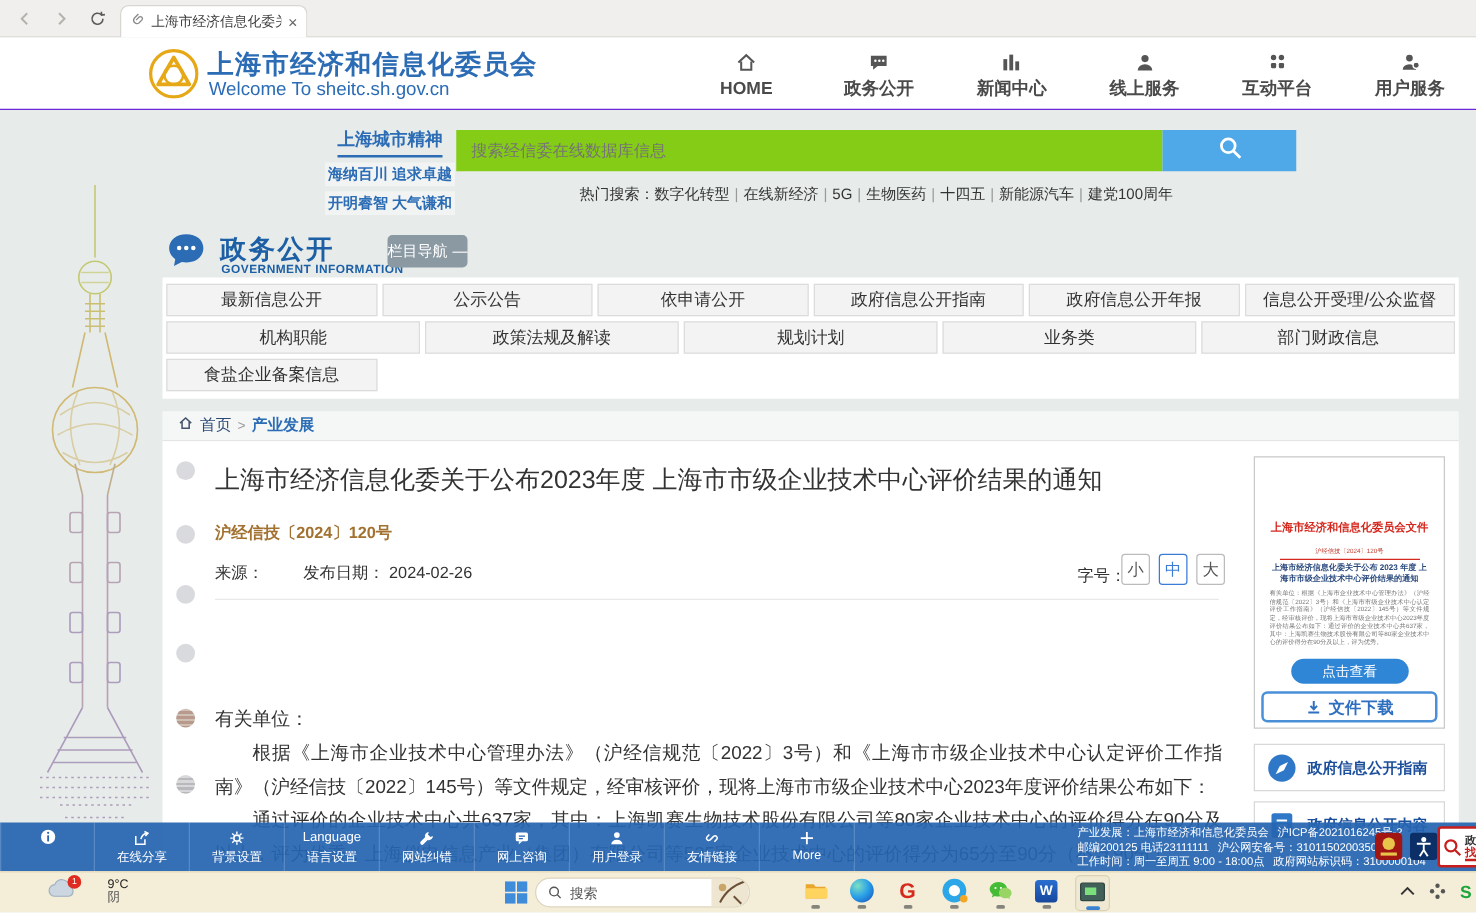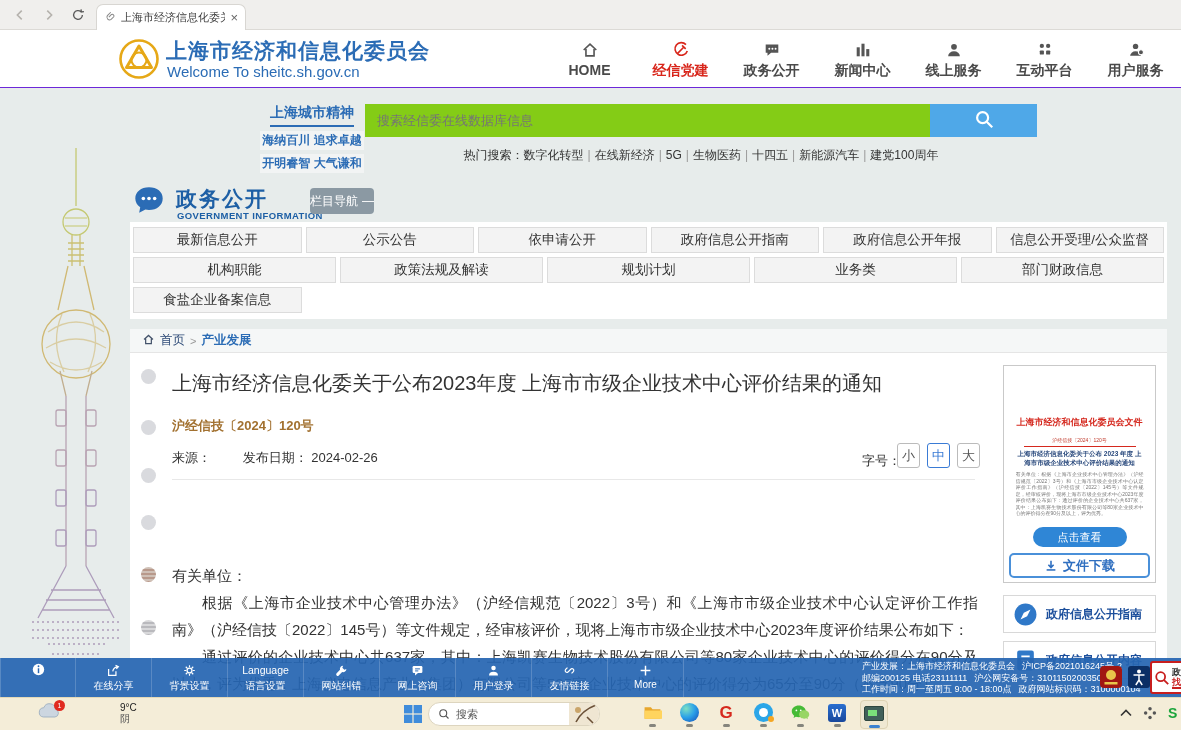--- a/index.html
+++ b/index.html
@@ -120,21 +120,21 @@
   .tb-emblems{position:absolute;left:1100px;top:8px;display:flex;gap:6px;}
   .gov-badge{position:absolute;left:1150px;top:3px;width:44px;height:33px;background:#fff;border:2px solid #c81e1e;
     border-radius:3px;display:flex;align-items:center;gap:2px;padding:1px 2px;cursor:pointer;}
   .gb-col{display:flex;flex-direction:column;line-height:10px;}
   .gb-top{font-size:9px;font-weight:bold;color:#333;}
   .gb-bot{font-size:9px;font-weight:bold;color:#c81e1e;border-bottom:2px solid #c81e1e;width:10px;}
 
   
   .taskbar{position:absolute;left:0;top:697px;width:1181px;height:33px;background:#f4edd8;
     border-top:1px solid #e3d9b8;}
-  .weather{position:absolute;left:36px;top:4px;display:flex;cursor:pointer;gap:34px;}
+  .weather{position:absolute;left:36px;top:4px;display:flex;cursor:pointer;}
   .w-badge{position:absolute;left:18px;top:-2px;width:11px;height:11px;border-radius:50%;background:#e02b20;
     color:#fff;font-size:7px;display:flex;align-items:center;justify-content:center;z-index:2;}
   .w-text{margin-left:24px;line-height:11px;}
   .w-temp{font-size:10px;color:#222;}
   .w-cond{font-size:10px;color:#555;}
   .win-btn{position:absolute;left:404px;top:7px;width:18px;height:18px;cursor:pointer;}
   .tb-search{position:absolute;left:428px;top:4px;width:172px;height:24px;background:#fff;border:1px solid #ddd5bf;
     border-radius:12px;display:flex;align-items:center;padding-left:9px;gap:6px;overflow:hidden;cursor:pointer;}
   .tb-search .ts-label{font-size:11px;color:#555;flex:1;}
   .tb-search .ts-art{width:30px;height:24px;}
@@ -203,27 +203,20 @@
     <div class="site-name">上海市经济和信息化委员会</div>
     <div class="site-sub">Welcome To sheitc.sh.gov.cn</div>
     <div class="top-nav" id="top-nav">
         <div class="top-nav-item">
           <div class="ni"><svg viewBox="0 0 20 20">
               <path d="M3 10 L10 3.5 L17 10" fill="none" stroke="currentColor" stroke-width="1.8"></path>
               <path d="M5.5 9 V16.5 H14.5 V9" fill="none" stroke="currentColor" stroke-width="1.8"></path>
             </svg></div>
           <div class="nl">HOME</div>
         </div>
-        <div class="top-nav-item active">
-          <div class="ni"><svg viewBox="0 0 20 20">
-              <path d="M15.5 4 A7 7 0 1 0 17 11" fill="none" stroke="currentColor" stroke-width="1.8"></path>
-              <path d="M6 14 L13 7 M11.2 4.8 L15.2 8.8" stroke="currentColor" stroke-width="1.8" fill="none"></path>
-            </svg></div>
-          <div class="nl">经信党建</div>
-        </div>
         <div class="top-nav-item">
           <div class="ni"><svg viewBox="0 0 20 20">
               <path d="M3 4 h14 v9 h-8 l-4 3.5 v-3.5 h-2 z" fill="currentColor"></path>
               <circle cx="7" cy="8.5" r="1.1" fill="#fff"></circle>
               <circle cx="10.5" cy="8.5" r="1.1" fill="#fff"></circle>
               <circle cx="14" cy="8.5" r="1.1" fill="#fff"></circle>
             </svg></div>
           <div class="nl">政务公开</div>
         </div>
         <div class="top-nav-item">

